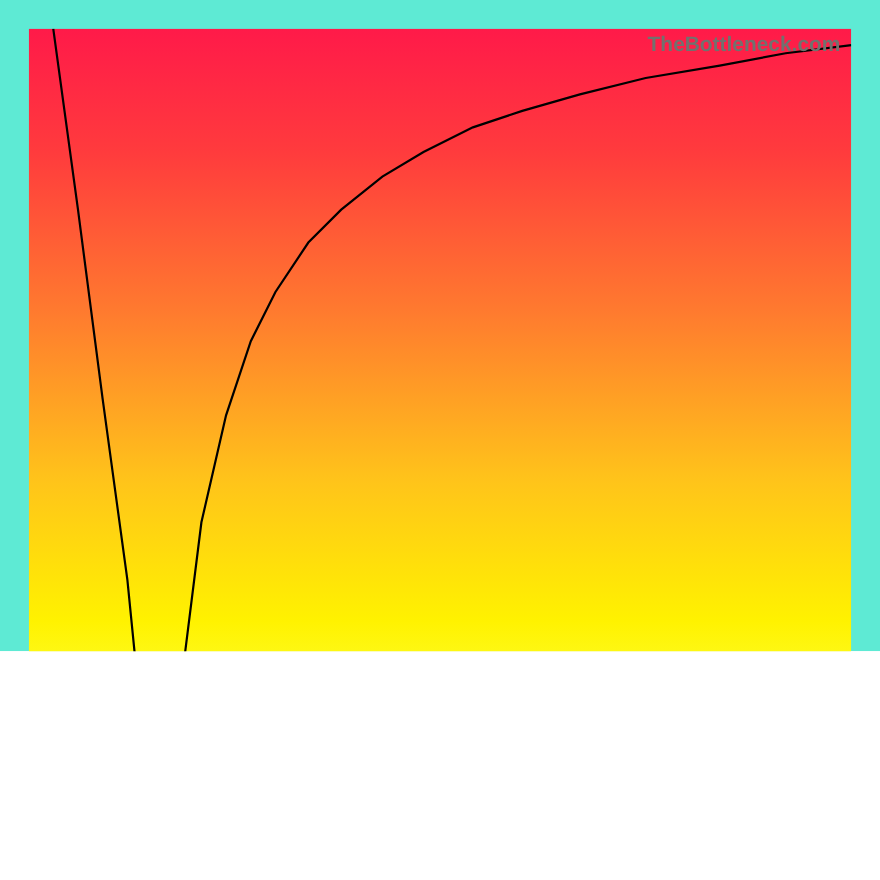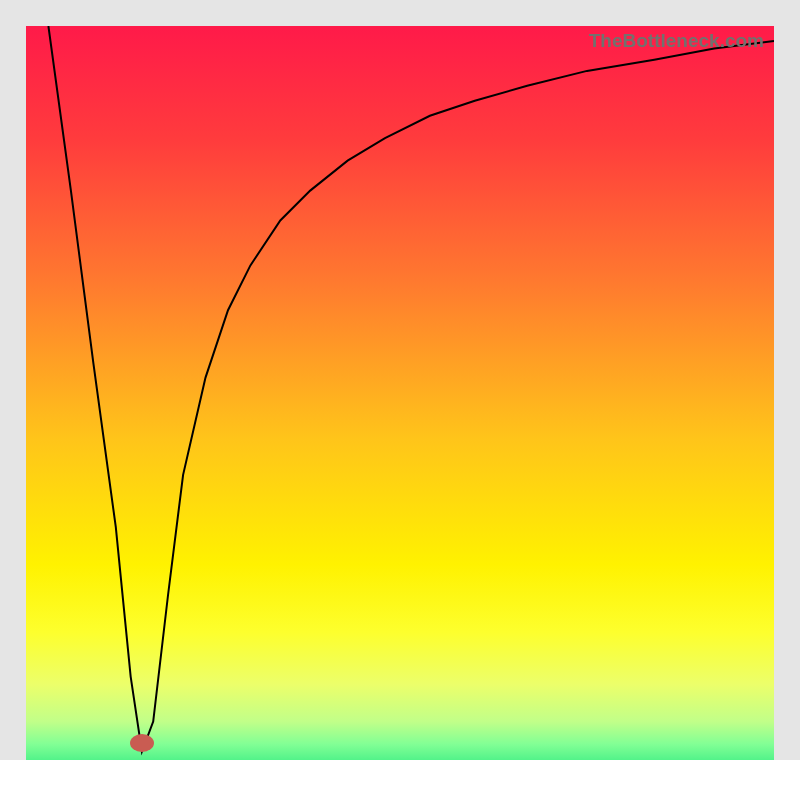--- a/index.html
+++ b/index.html
@@ -1,17 +1,17 @@
 <!DOCTYPE html>
 <html><head>
 <meta charset="utf-8">
 <style>
 *{margin:0;padding:0;box-sizing:border-box}
 body{background:#fff}
-.wrap{width:800px;height:760px;position:relative;background:#e5e5e5}
+.wrap{width:800px;height:592px;position:relative;background:#5eead4}
 .plot{position:absolute;left:26px;top:26px;width:748px;height:748px;overflow:hidden}
 .grad{position:absolute;inset:0;width:748px;height:748px}
 .curve{position:absolute;inset:0;width:748px;height:748px}
 .attrib{position:absolute;top:4px;right:10px;font:700 19px Arial,Helvetica,sans-serif;color:#72716e}
 .marker{position:absolute;width:24px;height:18px;background:#c95c52;border-radius:50%}
 </style>
 </head>
 <body>
 
 <div class="wrap">

